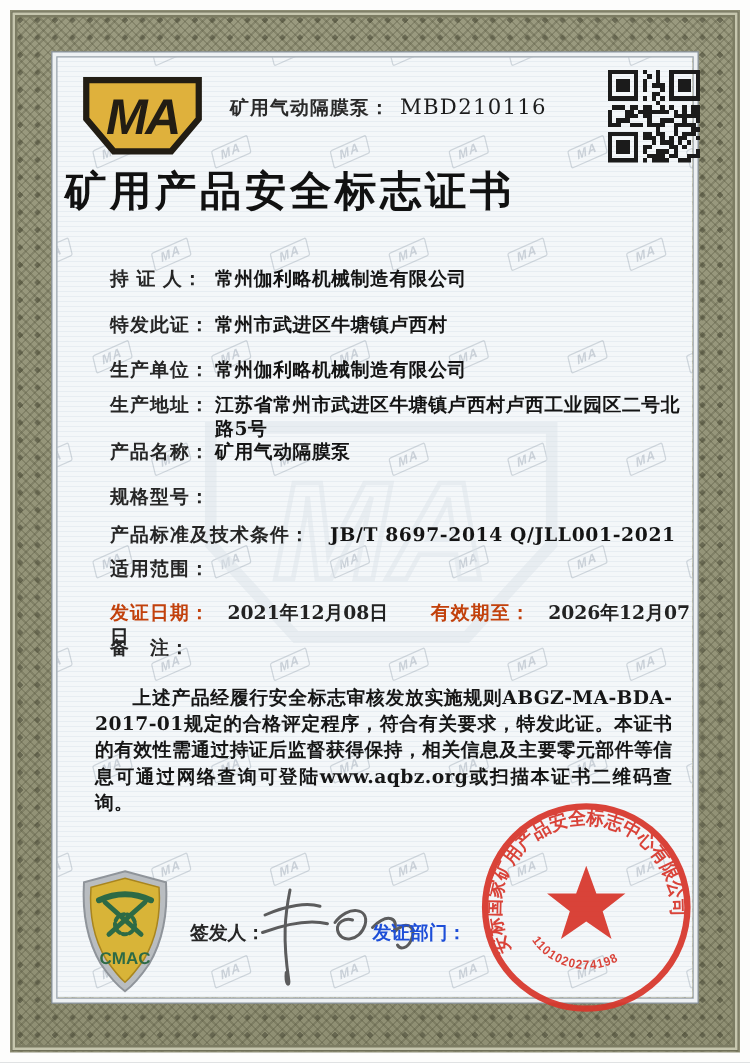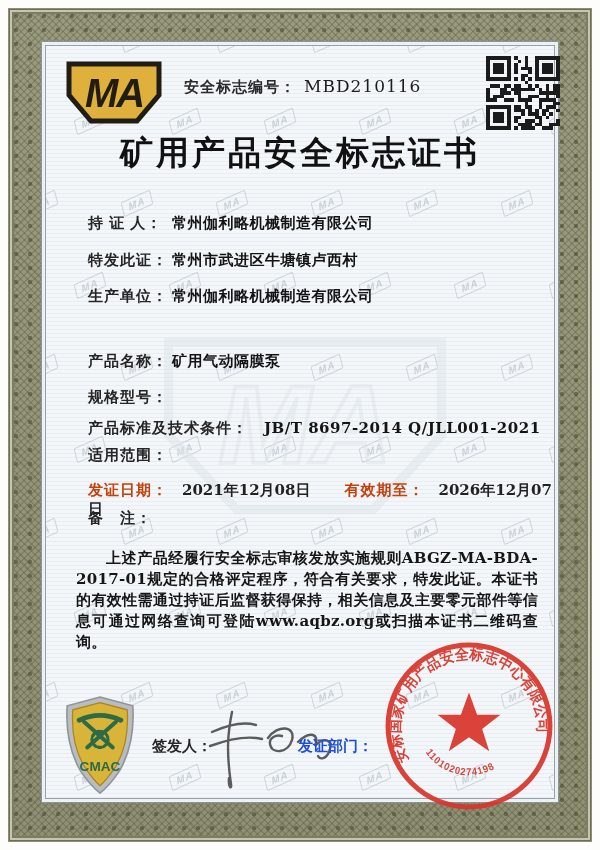--- a/index.html
+++ b/index.html
@@ -36,21 +36,21 @@
     color:rgba(145,158,172,.42); font-size:10px; font-weight:bold; font-style:italic;
     padding:1px 6px; letter-spacing:1px;
   }
   .ghost{position:absolute; left:150px; top:316px; opacity:.5; pointer-events:none;}
   
   .logo{position:absolute; left:64px; top:57px;}
   .certno{position:absolute; left:184px; top:76px; font-size:15px; font-weight:bold; color:#2a2a2a; letter-spacing:1px;}
   .certno .val{font-family:"DejaVu Serif", serif; font-weight:normal; font-size:17px; letter-spacing:1px; margin-left:8px; color:#1c1c1c;}
   .qr{position:absolute; left:486px; top:56px; width:74px; height:74px;}
   .title{
-    position:absolute; left:52px; right:52px; top:131px; text-align:center;
+    position:absolute; left:52px; right:52px; top:131px; text-align:left;
     font-family:"DejaVu Serif", serif; font-weight:bold; font-size:33px; color:#111;
     letter-spacing:3px;
   }
   
   .row{position:absolute; left:88px; display:flex; align-items:flex-start;}
   .row .lab{flex:0 0 84px; font-size:15px; font-weight:bold; color:#262626; letter-spacing:1px; white-space:nowrap;}
   .row .val{font-family:"DejaVu Serif", serif; font-weight:600; font-size:15px; color:#141414; letter-spacing:.5px;}
   .row.wide .lab{flex:0 0 176px;}
   .row .val.wrap{width:372px; line-height:19px;}
   .r1{top:214px}.r2{top:251px}.r3{top:287px}.r4{top:315px}.r5{top:352px}
@@ -145,40 +145,44 @@
     <path d="M6 8 L94 8 L94 38 L72 62 L28 62 L6 38 Z" fill="none" stroke="#dde4ea" stroke-width="3"></path>
     <text x="50" y="47" text-anchor="middle" font-size="36" font-style="italic" font-weight="bold" fill="none" stroke="#dde4ea" stroke-width="1.2" font-family="Liberation Sans, sans-serif">MA</text>
   </svg>
 
   <svg class="logo" width="100" height="70" viewBox="0 0 100 70">
     <path d="M5 7 L95 7 L95 38 L73 64 L27 64 L5 38 Z" fill="#dfb13c" stroke="#221d14" stroke-width="5"></path>
     <text x="50" y="50" text-anchor="middle" font-size="40" font-style="italic" font-weight="bold" letter-spacing="-2" fill="#221d14" font-family="Liberation Sans, sans-serif">MA</text>
   </svg>
 
   <div class="certno">
-    <span>安全标志编号：</span><span class="val">MBD210116</span>
+    <span>矿用气动隔膜泵：</span><span class="val">MBD210116</span>
   </div>
 
   <svg class="qr" id="qrSvg" viewBox="0 0 21 21" shape-rendering="crispEdges">
       <path d="M0 0h1v1h-1zM1 0h1v1h-1zM2 0h1v1h-1zM3 0h1v1h-1zM4 0h1v1h-1zM5 0h1v1h-1zM6 0h1v1h-1zM8 0h1v1h-1zM11 0h1v1h-1zM14 0h1v1h-1zM15 0h1v1h-1zM16 0h1v1h-1zM17 0h1v1h-1zM18 0h1v1h-1zM19 0h1v1h-1zM20 0h1v1h-1zM0 1h1v1h-1zM6 1h1v1h-1zM9 1h1v1h-1zM11 1h1v1h-1zM14 1h1v1h-1zM20 1h1v1h-1zM0 2h1v1h-1zM2 2h1v1h-1zM3 2h1v1h-1zM4 2h1v1h-1zM6 2h1v1h-1zM8 2h1v1h-1zM11 2h1v1h-1zM14 2h1v1h-1zM16 2h1v1h-1zM17 2h1v1h-1zM18 2h1v1h-1zM20 2h1v1h-1zM0 3h1v1h-1zM2 3h1v1h-1zM3 3h1v1h-1zM4 3h1v1h-1zM6 3h1v1h-1zM8 3h1v1h-1zM10 3h1v1h-1zM11 3h1v1h-1zM12 3h1v1h-1zM14 3h1v1h-1zM16 3h1v1h-1zM17 3h1v1h-1zM18 3h1v1h-1zM20 3h1v1h-1zM0 4h1v1h-1zM2 4h1v1h-1zM3 4h1v1h-1zM4 4h1v1h-1zM6 4h1v1h-1zM8 4h1v1h-1zM12 4h1v1h-1zM14 4h1v1h-1zM16 4h1v1h-1zM17 4h1v1h-1zM18 4h1v1h-1zM20 4h1v1h-1zM0 5h1v1h-1zM6 5h1v1h-1zM10 5h1v1h-1zM11 5h1v1h-1zM14 5h1v1h-1zM20 5h1v1h-1zM0 6h1v1h-1zM1 6h1v1h-1zM2 6h1v1h-1zM3 6h1v1h-1zM4 6h1v1h-1zM5 6h1v1h-1zM6 6h1v1h-1zM8 6h1v1h-1zM10 6h1v1h-1zM12 6h1v1h-1zM14 6h1v1h-1zM15 6h1v1h-1zM16 6h1v1h-1zM17 6h1v1h-1zM18 6h1v1h-1zM19 6h1v1h-1zM20 6h1v1h-1zM11 7h1v1h-1zM1 8h1v1h-1zM2 8h1v1h-1zM3 8h1v1h-1zM5 8h1v1h-1zM6 8h1v1h-1zM8 8h1v1h-1zM9 8h1v1h-1zM12 8h1v1h-1zM14 8h1v1h-1zM17 8h1v1h-1zM19 8h1v1h-1zM20 8h1v1h-1zM0 9h1v1h-1zM4 9h1v1h-1zM5 9h1v1h-1zM7 9h1v1h-1zM8 9h1v1h-1zM9 9h1v1h-1zM10 9h1v1h-1zM11 9h1v1h-1zM12 9h1v1h-1zM13 9h1v1h-1zM15 9h1v1h-1zM17 9h1v1h-1zM19 9h1v1h-1zM20 9h1v1h-1zM0 10h1v1h-1zM4 10h1v1h-1zM5 10h1v1h-1zM6 10h1v1h-1zM8 10h1v1h-1zM9 10h1v1h-1zM15 10h1v1h-1zM16 10h1v1h-1zM17 10h1v1h-1zM18 10h1v1h-1zM19 10h1v1h-1zM20 10h1v1h-1zM0 11h1v1h-1zM2 11h1v1h-1zM3 11h1v1h-1zM4 11h1v1h-1zM9 11h1v1h-1zM12 11h1v1h-1zM13 11h1v1h-1zM14 11h1v1h-1zM17 11h1v1h-1zM20 11h1v1h-1zM0 12h1v1h-1zM1 12h1v1h-1zM2 12h1v1h-1zM5 12h1v1h-1zM6 12h1v1h-1zM7 12h1v1h-1zM9 12h1v1h-1zM10 12h1v1h-1zM11 12h1v1h-1zM12 12h1v1h-1zM15 12h1v1h-1zM16 12h1v1h-1zM17 12h1v1h-1zM18 12h1v1h-1zM19 12h1v1h-1zM11 13h1v1h-1zM15 13h1v1h-1zM19 13h1v1h-1zM20 13h1v1h-1zM0 14h1v1h-1zM1 14h1v1h-1zM2 14h1v1h-1zM3 14h1v1h-1zM4 14h1v1h-1zM5 14h1v1h-1zM6 14h1v1h-1zM8 14h1v1h-1zM9 14h1v1h-1zM11 14h1v1h-1zM12 14h1v1h-1zM15 14h1v1h-1zM17 14h1v1h-1zM18 14h1v1h-1zM19 14h1v1h-1zM0 15h1v1h-1zM6 15h1v1h-1zM8 15h1v1h-1zM9 15h1v1h-1zM10 15h1v1h-1zM12 15h1v1h-1zM14 15h1v1h-1zM16 15h1v1h-1zM17 15h1v1h-1zM20 15h1v1h-1zM0 16h1v1h-1zM2 16h1v1h-1zM3 16h1v1h-1zM4 16h1v1h-1zM6 16h1v1h-1zM10 16h1v1h-1zM12 16h1v1h-1zM13 16h1v1h-1zM14 16h1v1h-1zM16 16h1v1h-1zM18 16h1v1h-1zM0 17h1v1h-1zM2 17h1v1h-1zM3 17h1v1h-1zM4 17h1v1h-1zM6 17h1v1h-1zM8 17h1v1h-1zM9 17h1v1h-1zM14 17h1v1h-1zM15 17h1v1h-1zM17 17h1v1h-1zM0 18h1v1h-1zM2 18h1v1h-1zM3 18h1v1h-1zM4 18h1v1h-1zM6 18h1v1h-1zM8 18h1v1h-1zM11 18h1v1h-1zM12 18h1v1h-1zM13 18h1v1h-1zM15 18h1v1h-1zM20 18h1v1h-1zM0 19h1v1h-1zM6 19h1v1h-1zM9 19h1v1h-1zM10 19h1v1h-1zM11 19h1v1h-1zM12 19h1v1h-1zM14 19h1v1h-1zM15 19h1v1h-1zM18 19h1v1h-1zM19 19h1v1h-1zM20 19h1v1h-1zM0 20h1v1h-1zM1 20h1v1h-1zM2 20h1v1h-1zM3 20h1v1h-1zM4 20h1v1h-1zM5 20h1v1h-1zM6 20h1v1h-1zM8 20h1v1h-1zM10 20h1v1h-1zM11 20h1v1h-1zM12 20h1v1h-1zM13 20h1v1h-1zM16 20h1v1h-1zM17 20h1v1h-1zM18 20h1v1h-1z" fill="#1b1b1b"></path>
     </svg>
 
   <div class="title">矿用产品安全标志证书</div>
 
   <div class="row r1">
     <span class="lab">持 证 人：</span>
     <span class="val">常州伽利略机械制造有限公司</span>
   </div>
   <div class="row r2">
     <span class="lab">特发此证：</span>
     <span class="val">常州市武进区牛塘镇卢西村</span>
   </div>
   <div class="row r3">
     <span class="lab">生产单位：</span>
     <span class="val">常州伽利略机械制造有限公司</span>
+  </div>
+  <div class="row r4">
+    <span class="lab">生产地址：</span>
+    <span class="val wrap">江苏省常州市武进区牛塘镇卢西村卢西工业园区二号北路5号</span>
   </div>
   <div class="row r5">
     <span class="lab">产品名称：</span>
     <span class="val">矿用气动隔膜泵</span>
   </div>
   <div class="row r6">
     <span class="lab">规格型号：</span>
   </div>
   <div class="row r7 wide">
     <span class="lab">产品标准及技术条件：</span>

